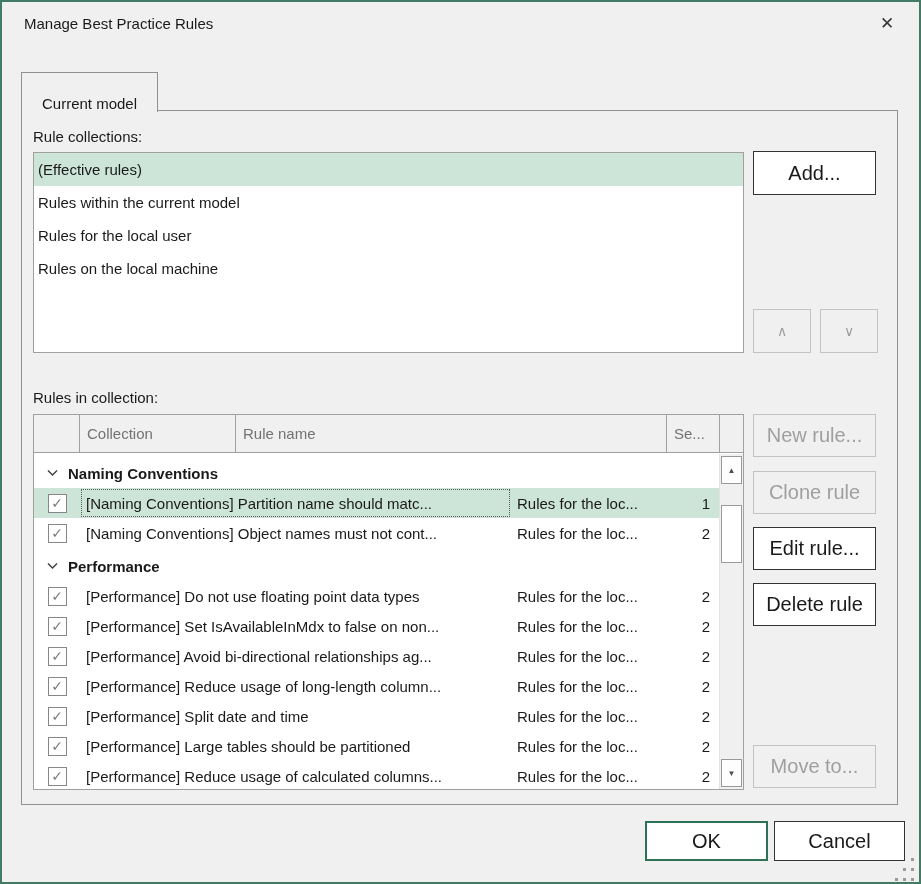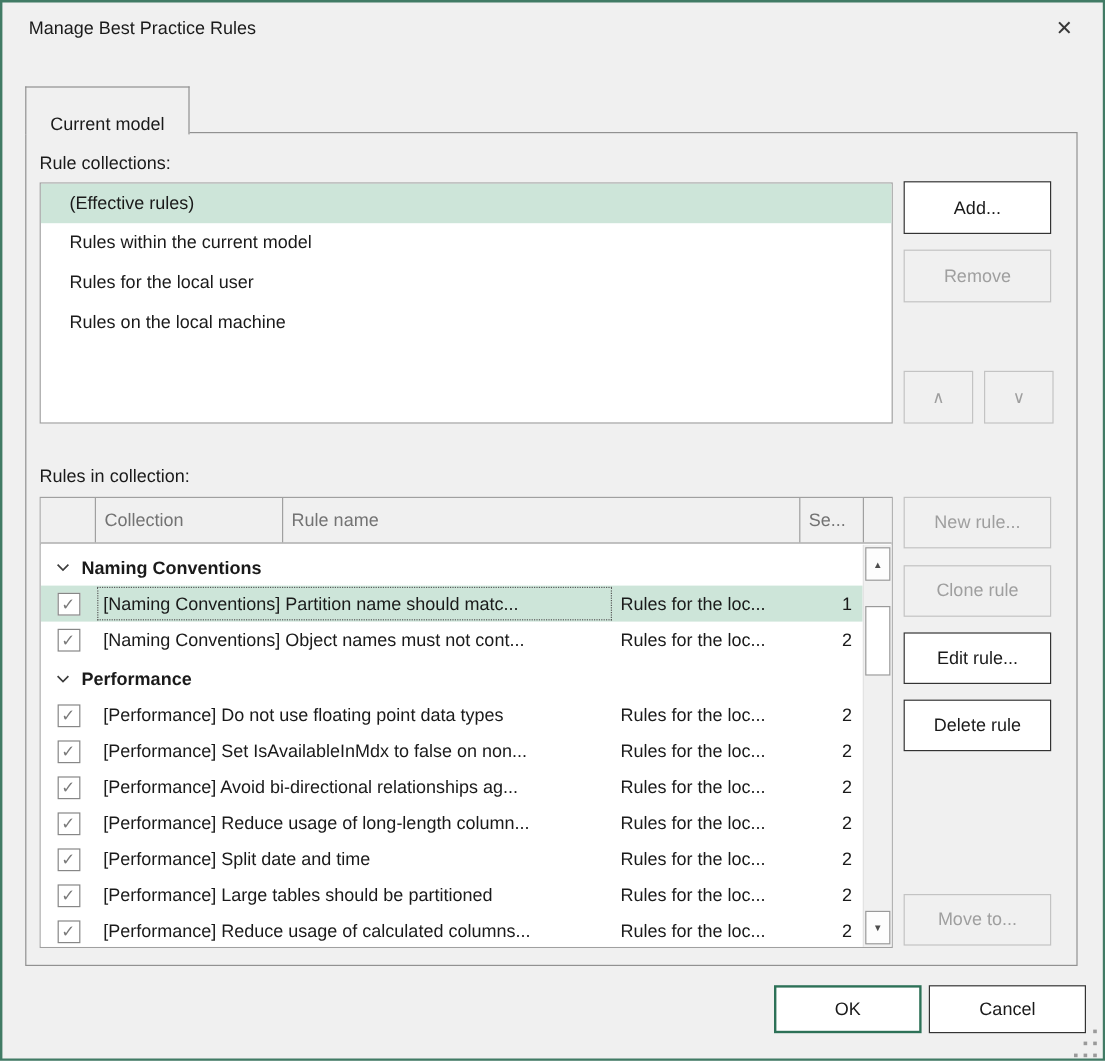--- a/index.html
+++ b/index.html
@@ -19,26 +19,26 @@
     border:1px solid #919191; background:#f0f0f0; }
   .tab { position:absolute; left:21px; top:72px; width:137px; height:40px;
     border:1px solid #919191; border-bottom:none; background:#f0f0f0;
     display:flex; align-items:flex-end; justify-content:center; z-index:2; }
 
   .section-label { position:absolute; left:33px; height:20px; color:#1a1a1a; }
 
   
   .listbox { position:absolute; left:33px; top:152px; width:711px; height:201px;
     background:#ffffff; border:1px solid #a0a0a0; overflow:hidden; }
-  .lb-item { height:33px; line-height:33px; padding-left:24px; white-space:nowrap; }
+  .lb-item { height:33px; line-height:33px; padding-left:4px; white-space:nowrap; }
   .lb-item.sel { background:#cde5d9; }
 
   
   .btn { position:absolute; display:flex; align-items:center; justify-content:center;
-    background:#ffffff; border:1px solid #333333; color:#1a1a1a; font-size:15px; }
+    background:#ffffff; border:1px solid #333333; color:#1a1a1a; font-size:20px; }
   .btn.disabled { background:#f0f0f0; border:1px solid #c3c3c3; color:#9f9f9f; }
   .btn-add    { left:753px; top:151px; width:123px; height:44px; }
   .btn-remove { left:753px; top:208px; width:123px; height:44px; }
   .btn-up     { left:753px; top:309px; width:58px;  height:44px; font-size:14px; }
   .btn-down   { left:820px; top:309px; width:58px;  height:44px; font-size:14px; }
   .btn-new    { left:753px; top:414px; width:123px; height:43px; }
   .btn-clone  { left:753px; top:471px; width:123px; height:43px; }
   .btn-edit   { left:753px; top:527px; width:123px; height:43px; }
   .btn-delete { left:753px; top:583px; width:123px; height:43px; }
   .btn-moveto { left:753px; top:745px; width:123px; height:43px; }
@@ -104,21 +104,20 @@
   <div class="section-label" style="top:128px;">Rule collections:</div>
 
   <div class="listbox" id="collections-list">
       <div class="lb-item sel">(Effective rules)</div>
       <div class="lb-item">Rules within the current model</div>
       <div class="lb-item">Rules for the local user</div>
       <div class="lb-item">Rules on the local machine</div>
     </div>
 
   <div class="btn btn-add">Add...</div>
-  <div class="btn btn-remove disabled">Remove</div>
   <div class="btn btn-up disabled">∧</div>
   <div class="btn btn-down disabled">∨</div>
 
   <div class="section-label" style="top:389px;">Rules in collection:</div>
 
   <div class="rules-table">
     <div class="thead">
       <div class="th check"></div>
       <div class="th coll">Collection</div>
       <div class="th name">Rule name</div>

